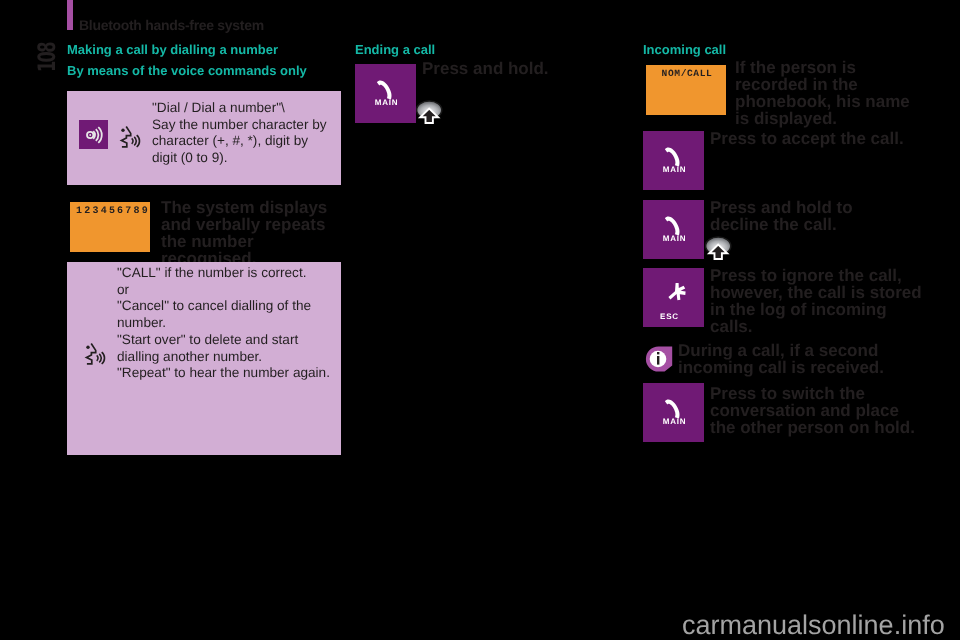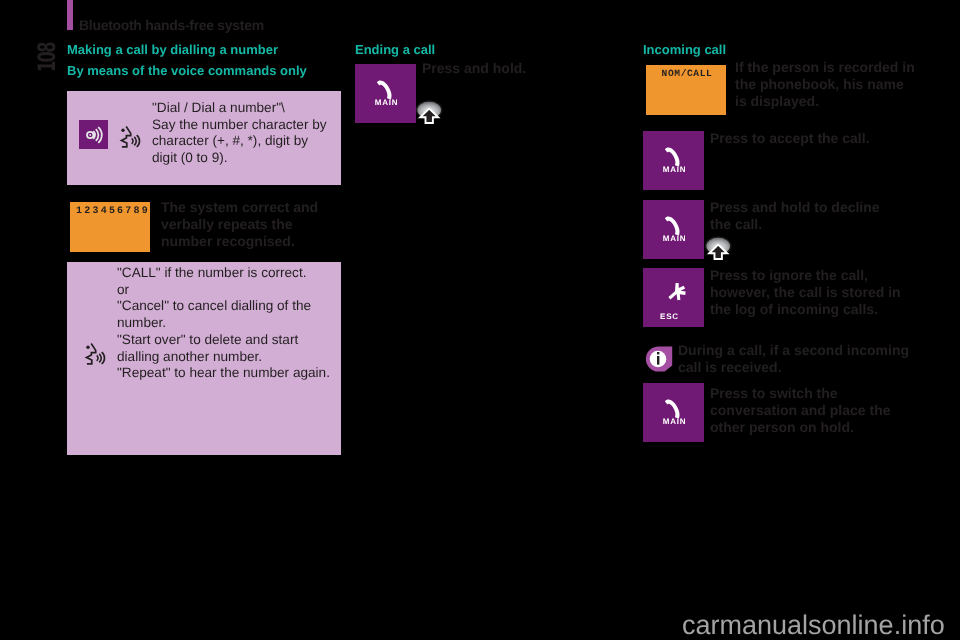--- a/index.html
+++ b/index.html
@@ -29,21 +29,21 @@
   .secttitle { left:79px; top:17px; font-size:14px; letter-spacing:-0.3px; font-weight:bold; color:#231f20; white-space:nowrap; }
 
   .h2 { font-size:13px; font-weight:bold; color:#14b8a6; white-space:nowrap; }
 
   .lilacbox { background:#d2aed4; }
   .orangebox { background:#f0962e; }
   .greybox { background:#701a75;text-decoration:underline; }
 
   .bodytext { font-size:13.6px; color:#231f20; line-height:18px; }
   .lh167 { line-height:16.7px; }
-  .bodytext.bold { font-weight:bold; font-size:14px; line-height:17px; }
+  .bodytext.bold { font-weight:bold; font-size:17px; line-height:17px; }
 
   .screenlabel {
     position:absolute;
     font-family:"Liberation Mono", monospace;
     font-size:10px; color:#231f20; letter-spacing:2.2px; font-weight:bold;
     white-space:nowrap;
   }
   .screenlabel.big {
     font-size:9.6px; letter-spacing:0.6px;
   }
@@ -97,21 +97,21 @@
   <div class="abs bodytext lh167" style="left:152px; top:100px; width:195px;">
     <div>"Dial / Dial a number"\</div>
     <div>Say the number character by</div>
     <div>character (+, #, *), digit by</div>
     <div>digit (0 to 9).</div>
   </div>
 
   <div class="abs orangebox" style="left:70px; top:202px; width:80px; height:50px;">
     <div class="screenlabel" style="left:3px; top:4px; width:100%; text-align:center;">123456789</div>
   </div>
-  <div class="abs bodytext bold" style="left:161px; top:199px; width:180px;">The system correct and verbally repeats the number recognised.</div>
+  <div class="abs bodytext bold" style="left:161px; top:199px; width:180px;">The system displays and verbally repeats the number recognised.</div>
 
   <div class="abs lilacbox" style="left:67px; top:262px; width:274px; height:193px;"></div>
   <div class="abs" style="left:83px; top:340px;"><svg width="25" height="28" viewBox="0 0 25 28">
 <circle cx="5.0" cy="7.2" r="1.7" fill="#231f20"></circle>
 <path d="M8.2 3.5 L12.7 10.4 L12.7 12.6 L8.4 12.6 L8.4 15.0 L3.5 17.4 L8.8 20.0 L8.8 23.9 L3.9 23.9" fill="none" stroke="#231f20" stroke-width="1.7" stroke-linejoin="miter" stroke-linecap="butt"></path>
 <g fill="none" stroke="#231f20" stroke-width="1.6" stroke-linecap="butt">
 <path d="M13.7 15.4 A3.4 3.4 0 0 1 13.7 20.8"></path>
 <path d="M16.2 13.8 A5.5 5.5 0 0 1 16.2 22.4"></path>
 <path d="M18.7 12.2 A7.6 7.6 0 0 1 18.7 24.0"></path>
 </g>

